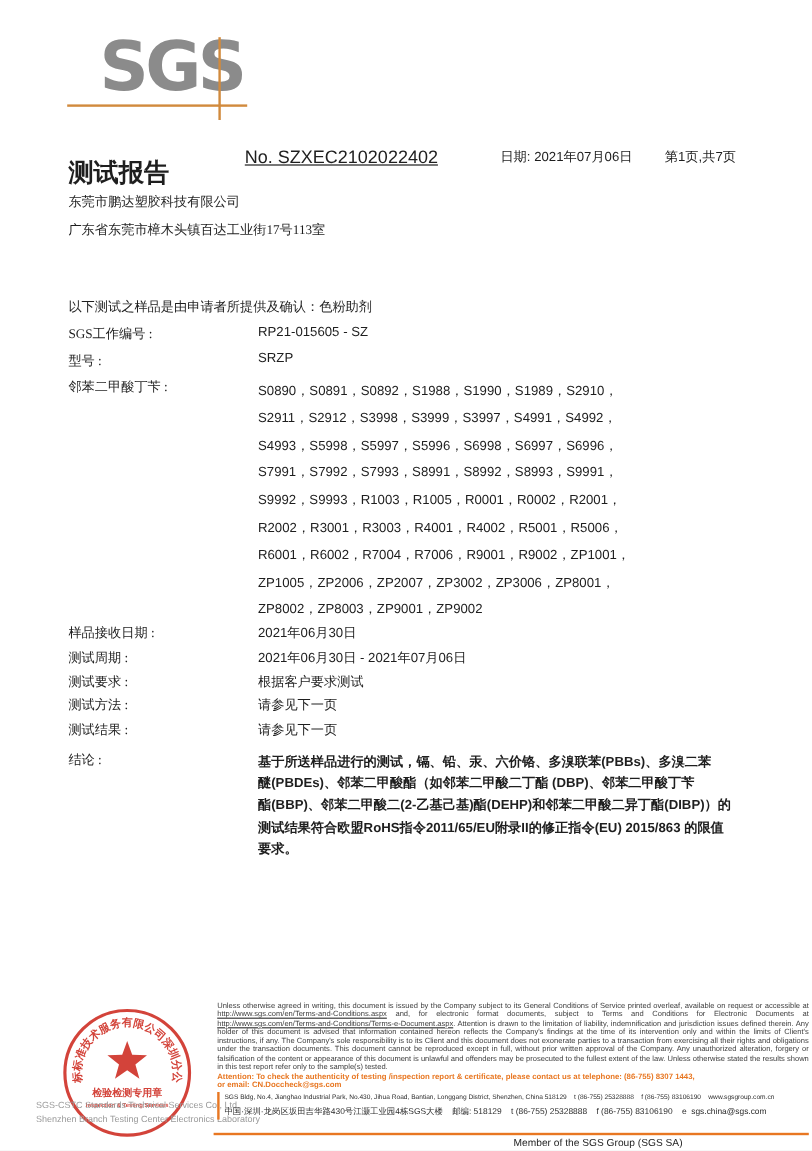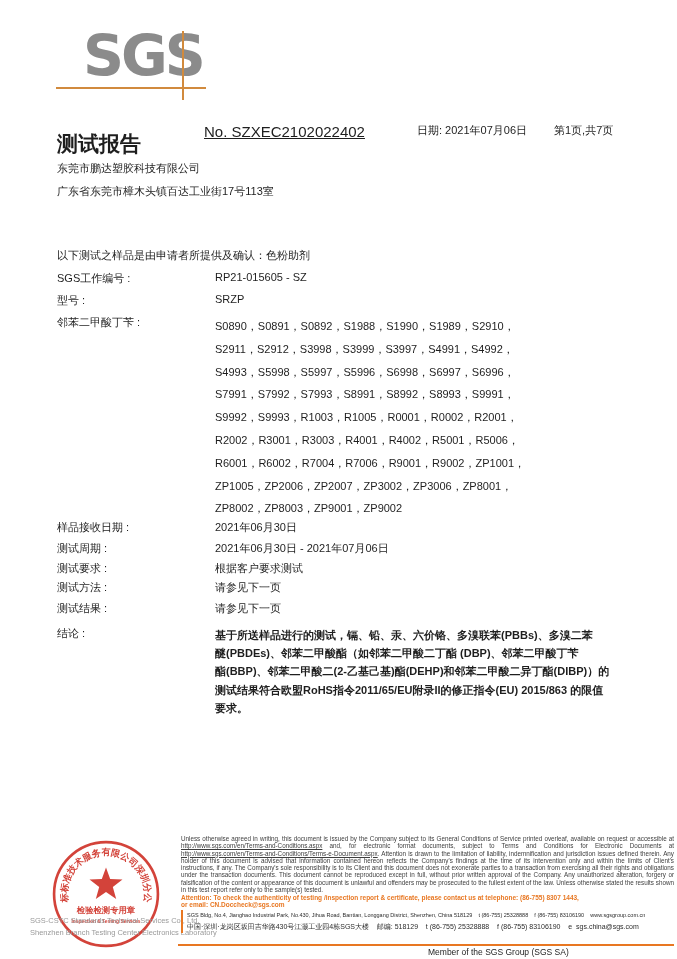--- a/index.html
+++ b/index.html
@@ -17,21 +17,21 @@
     font-family:"DejaVu Sans","Liberation Sans",sans-serif;
   }
   .logo-hline { position:absolute; left:56px; top:87px; width:150px; height:2px; background:#d18a3d; }
   .logo-vline { position:absolute; left:182px; top:31px; width:2px; height:69px; background:#d18a3d; }
   
   .title { position:absolute; left:57px; top:130px; font-size:21px; font-weight:bold;font-family:Liberation Mono, monospace; }
   .report-no { position:absolute; left:204px; top:123px; font-size:15px;text-decoration:underline; }
   .report-date { position:absolute; left:417px; top:123px; font-size:11px;text-align:center; }
   .page-info { position:absolute; left:554px; top:123px; font-size:11px; }
   .row { position:absolute; left:0; width:677px; font-size:11px; }
-  .lbl { position:absolute; left:57px; white-space:nowrap; }
+  .lbl { position:absolute; left:57px; white-space:nowrap;font-family:Liberation Serif, serif; }
   .val { position:absolute; left:215px; width:458px; }
   .multi { white-space:pre-line; }
   .ref-lines { line-height:22.8px; }
   .concl-lines { line-height:18.2px;font-weight:bold; }
   
   .stamp { position:absolute; left:50px; top:838px; opacity:0.92; }
   .stamp-caption { position:absolute; left:30px; top:915px; font-size:7.5px; line-height:12px; color:#9a9a9a; white-space:nowrap; }
   
   .footer-right { position:absolute; left:181px; top:835px; width:493px; }
   .legal {

